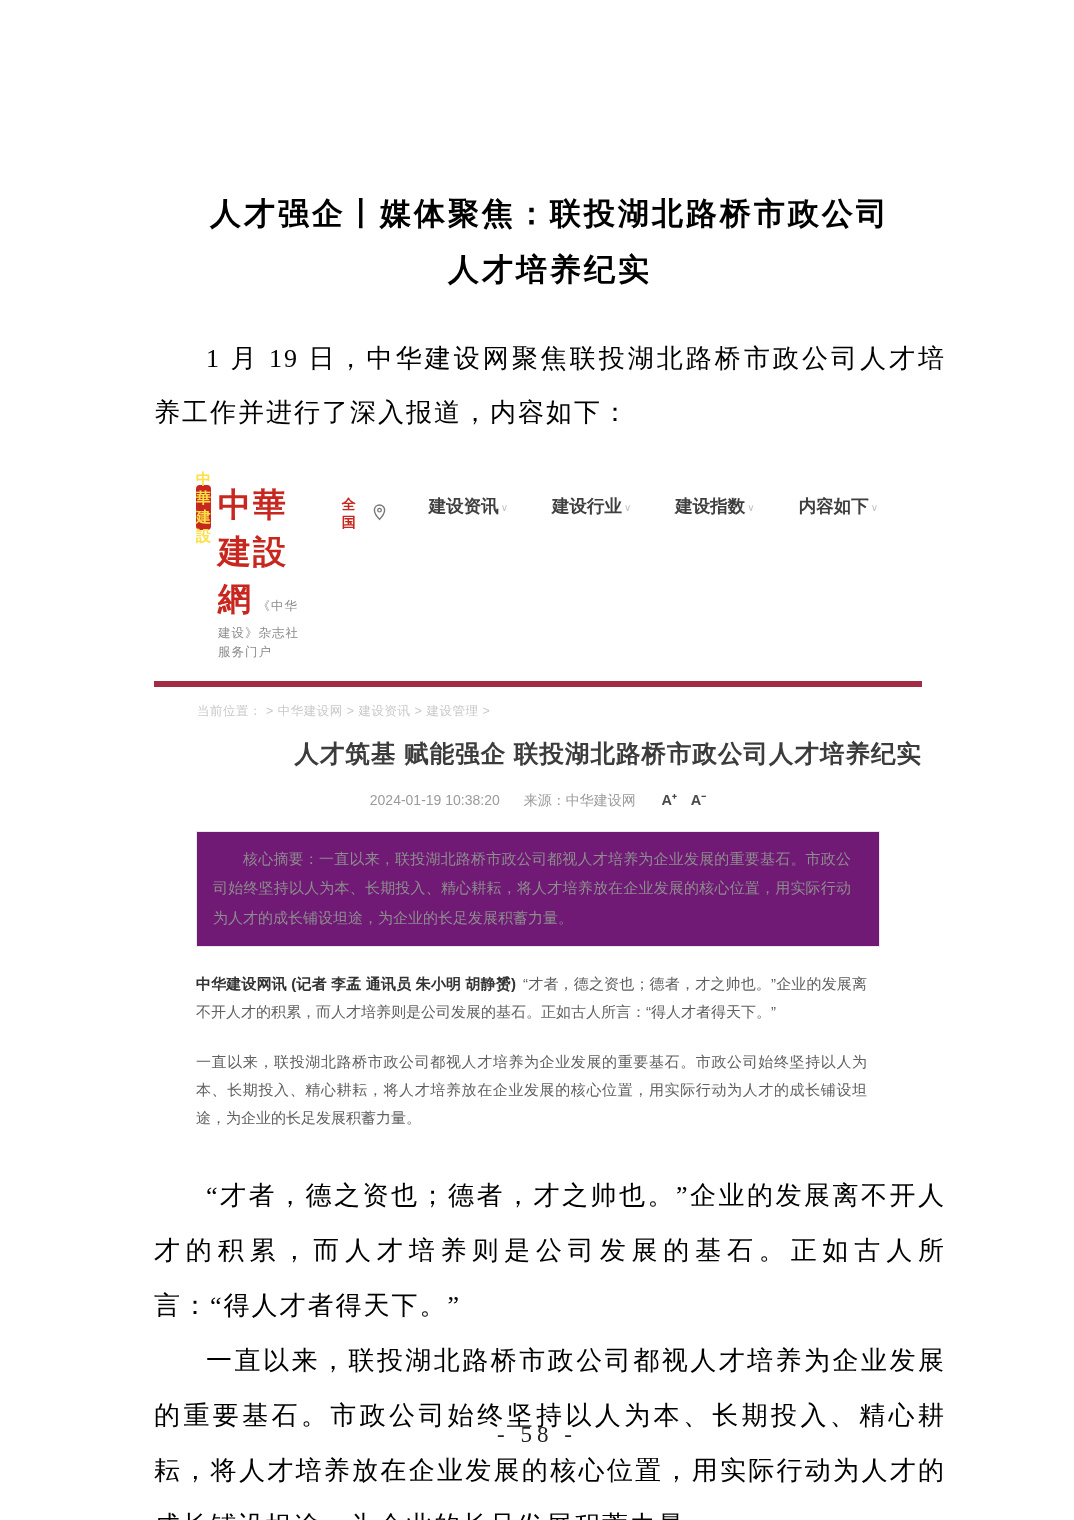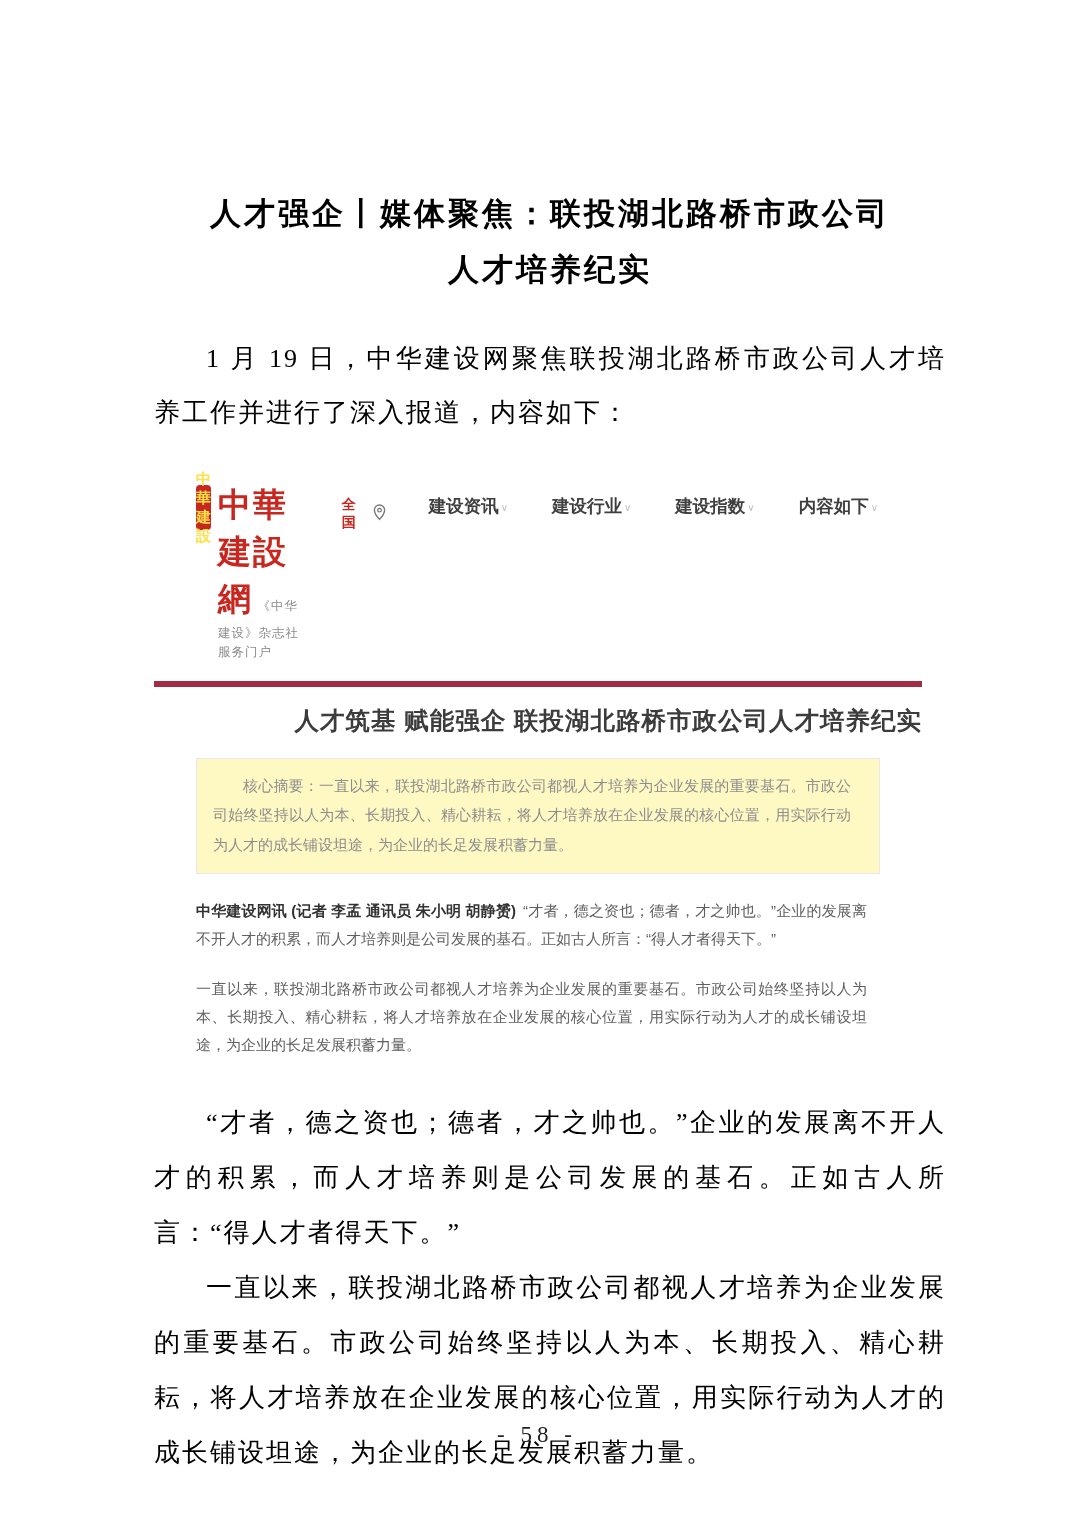--- a/index.html
+++ b/index.html
@@ -145,21 +145,21 @@
     font-weight: bold;
     font-size: 14.5px;
     text-decoration: none;
     cursor: pointer;
   }
   .a-btn.plus { margin-left: 22px; }
   .a-btn.minus { margin-left: 10px; }
   .summary {
     margin: 21px 42px 0 42px;
     border: 1px solid #e9e9e9;
-    background: #fef9c3;
+    background: #701a75;
     color: #8d8d8d;
     font-size: 15px;
     line-height: 1.95;
     padding: 12px 28px 14px 16px;
     text-indent: 2em;
     text-align: justify;
   }
   .shot-para {
     margin: 23px 55px 0 42px;
     color: #606060;
@@ -220,23 +220,36 @@
         </a>
         <a class="nav-item">
           <span>内容如下</span>
           <span class="chev">∨</span>
         </a>
       </nav>
     </div>
 
     <div class="redbar"></div>
 
+    <div class="breadcrumb">
+      <span>当前位置：</span>
+      <span>&gt;</span><a>中华建设网</a>
+      <span>&gt;</span><a>建设资讯</a>
+      <span>&gt;</span><a>建设管理</a>
+      <span>&gt;</span>
+    </div>
 
     <div class="shot-title">人才筑基 赋能强企 联投湖北路桥市政公司人才培养纪实</div>
 
+    <div class="dateline">
+      <span>2024-01-19 10:38:20</span>
+      <span class="src">来源：中华建设网</span>
+      <a class="a-btn plus">A⁺</a>
+      <a class="a-btn minus">A⁻</a>
+    </div>
 
     <div class="summary">核心摘要：一直以来，联投湖北路桥市政公司都视人才培养为企业发展的重要基石。市政公司始终坚持以人为本、长期投入、精心耕耘，将人才培养放在企业发展的核心位置，用实际行动为人才的成长铺设坦途，为企业的长足发展积蓄力量。</div>
 
     <p class="shot-para">
       <span class="lead-bold">中华建设网讯 (记者 李孟 通讯员 朱小明 胡静赟)</span><span>“才者，德之资也；德者，才之帅也。”企业的发展离不开人才的积累，而人才培养则是公司发展的基石。正如古人所言：“得人才者得天下。”</span>
     </p>
 
     <p class="shot-para">一直以来，联投湖北路桥市政公司都视人才培养为企业发展的重要基石。市政公司始终坚持以人为本、长期投入、精心耕耘，将人才培养放在企业发展的核心位置，用实际行动为人才的成长铺设坦途，为企业的长足发展积蓄力量。</p>
 
   </div>

